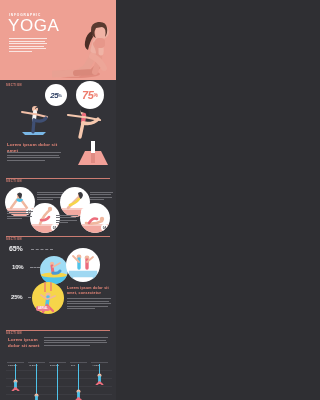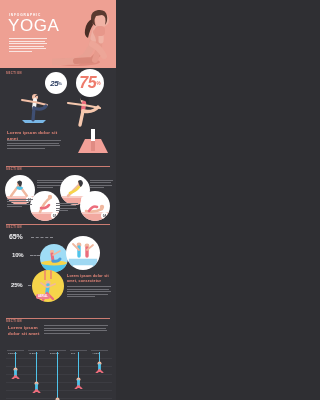--- a/index.html
+++ b/index.html
@@ -1,20 +1,20 @@
 <!DOCTYPE html>
 <html><head>
 <meta charset="utf-8">
 <style>
   html,body{margin:0;padding:0;background:#2f2f33;}
   body{width:116px;height:400px;overflow:hidden;font-family:"Liberation Sans",sans-serif;}
   #page{position:relative;width:116px;height:400px;background:#333338;overflow:hidden;}
 
   
-  .hero{position:relative;height:68px;background:#eea093;overflow:hidden;}
+  .hero{position:relative;height:80px;background:#eea093;overflow:hidden;}
   .hero-fig{position:absolute;right:-2px;bottom:0;width:66px;height:66px;}
   .kicker{position:absolute;left:9px;top:13px;font-size:3.2px;letter-spacing:.9px;
           color:#fff;font-weight:700;}
   .title{position:absolute;left:8px;top:17px;font-size:17px;line-height:17px;
          color:#fff;font-weight:400;letter-spacing:.6px;}
   .hero-lines{position:absolute;left:9px;top:38px;width:38px;}
   .hero-lines i{display:block;height:1px;background:rgba(255,255,255,.72);margin-bottom:1.6px;}
 
   
   .sec{position:relative;padding:0;}
@@ -119,21 +119,21 @@
       <circle cx="24" cy="8" r="3.4" fill="#f6c8ae"></circle>
       <path d="M21 5 q4 -4 7 0 q2 6 -1 11 q-1 -8 -6 -8z" fill="#2b2b30"></path>
       <path d="M24 11 l-1 8" stroke="#ec6d7c" stroke-width="4.4" stroke-linecap="round"></path>
       <path d="M23 13 L8 11" stroke="#f6c8ae" stroke-width="2.2" stroke-linecap="round"></path>
       <path d="M24 13 L40 16" stroke="#f6c8ae" stroke-width="2.2" stroke-linecap="round"></path>
       <path d="M23 19 L20 33" stroke="#f6c8ae" stroke-width="3.4" stroke-linecap="round"></path>
       <path d="M23 19 q10 2 15 -4" stroke="#f6c8ae" stroke-width="3.4" fill="none" stroke-linecap="round"></path>
     </svg>
 
     <div class="bubble bub-l" style="left:76px;top:1px">
-      <span class="bval" style="color:#ee7b6b;font-size:16px">75</span>
+      <span class="bval" style="color:#ee7b6b;font-size:11px">75</span>
         <span class="pc" style="color:#ee7b6b;font-size:5px;font-weight:700">%</span>
     </div>
   </div>
 
   <div class="sec band2">
     <div class="h-coral" style="position:absolute;left:7px;top:2px;width:52px">Lorem ipsum dolor sit amet</div>
     <div class="tlines" style="position:absolute;left:7px;top:12px;width:54px">
       <i style="width:100%"></i>
         <i style="width:97%"></i>
         <i style="width:99%"></i>

